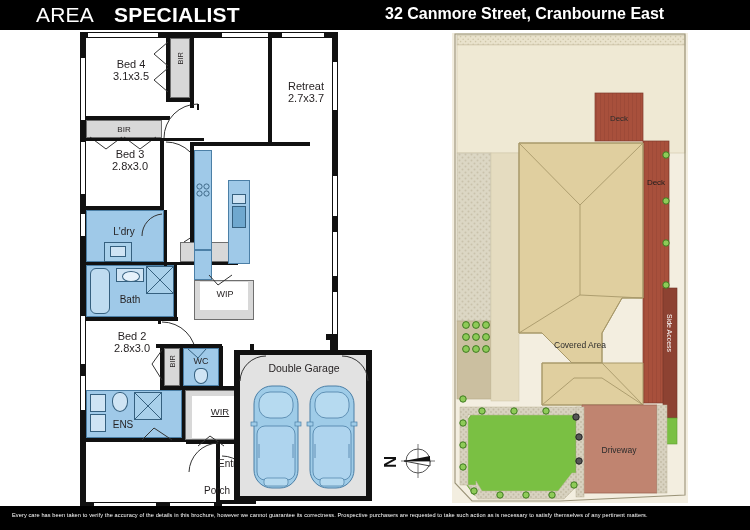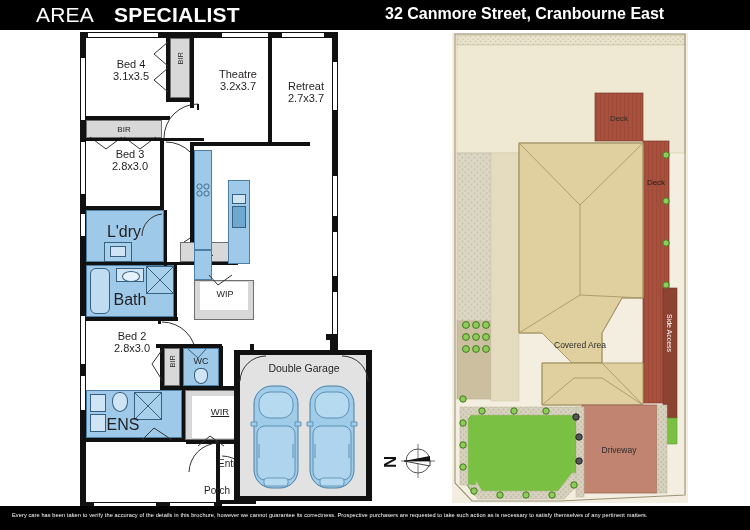--- a/index.html
+++ b/index.html
@@ -15,21 +15,21 @@
 
   
   .footer{position:absolute;left:0;top:506px;width:750px;height:24px;background:#000;}
   .footer-text{position:absolute;left:12px;top:6px;width:730px;color:#fff;font-size:5.6px;
                letter-spacing:.1px;white-space:nowrap;}
 
   
   .plan{position:absolute;left:0;top:30px;width:750px;height:476px;}
   .wall{position:absolute;background:#111;}
   .room{position:absolute;background:#fff;}
-  .lbl{position:absolute;text-align:center;color:#231f20;font-size:16px;line-height:12px;white-space:nowrap;}
+  .lbl{position:absolute;text-align:center;color:#231f20;font-size:10px;line-height:12px;white-space:nowrap;}
   .lbl.big{font-size:11px;}
   .lbl.sm{font-size:8px;}
   .vlbl{position:absolute;font-size:7.5px;color:#231f20;
         writing-mode:vertical-rl;transform:rotate(180deg);white-space:nowrap;}
   .fill-grey{position:absolute;background:#d8d8d8;border:1px solid #6f6f6f;box-sizing:border-box;}
   .fill-blue{position:absolute;background:#9fc9e8;border:1px solid #4b7fa6;box-sizing:border-box;}
   .fill-blue2{position:absolute;background:#a9d0ea;border:1px solid #4b7fa6;box-sizing:border-box;}
   .win{position:absolute;background:#fff;border-top:1.5px solid #111;border-bottom:1.5px solid #111;box-sizing:border-box;}
   .winv{position:absolute;background:#fff;border-left:1.5px solid #111;border-right:1.5px solid #111;box-sizing:border-box;}
 
@@ -123,24 +123,20 @@
       <path d="M38 2 A 34 34 0 0 0 4 36" fill="none" stroke="#333" stroke-width="1"></path>
       <line x1="38" y1="2" x2="38" y2="8" stroke="#111" stroke-width="2"></line>
     </svg>
     <svg style="position:absolute;left:164px;top:108px;" width="40" height="42">
       <path d="M2 4 A 34 34 0 0 1 36 38" fill="none" stroke="#333" stroke-width="1"></path>
     </svg>
     <div class="wall" style="left:162px;top:108px;width:42px;height:3px;"></div>
 
     <div class="wall" style="left:190px;top:8px;width:3px;height:68px;"></div>
     <div class="wall" style="left:190px;top:112px;width:120px;height:4px;"></div>
-    <div class="lbl big" style="left:200px;top:38px;width:76px;">
-      <span>Theatre</span><br>
-      <span>3.2x3.7</span>
-    </div>
 
     <div class="wall" style="left:268px;top:2px;width:4px;height:80px;"></div>
     <div class="wall" style="left:268px;top:80px;width:4px;height:34px;"></div>
     <div class="lbl big" style="left:276px;top:38px;width:60px;margin-top:12px;">
       <span>Retreat</span><br>
       <span>2.7x3.7</span>
     </div>
 
     <div class="lbl big" style="left:92px;top:118px;width:76px;">
       <span>Bed 3</span><br>

